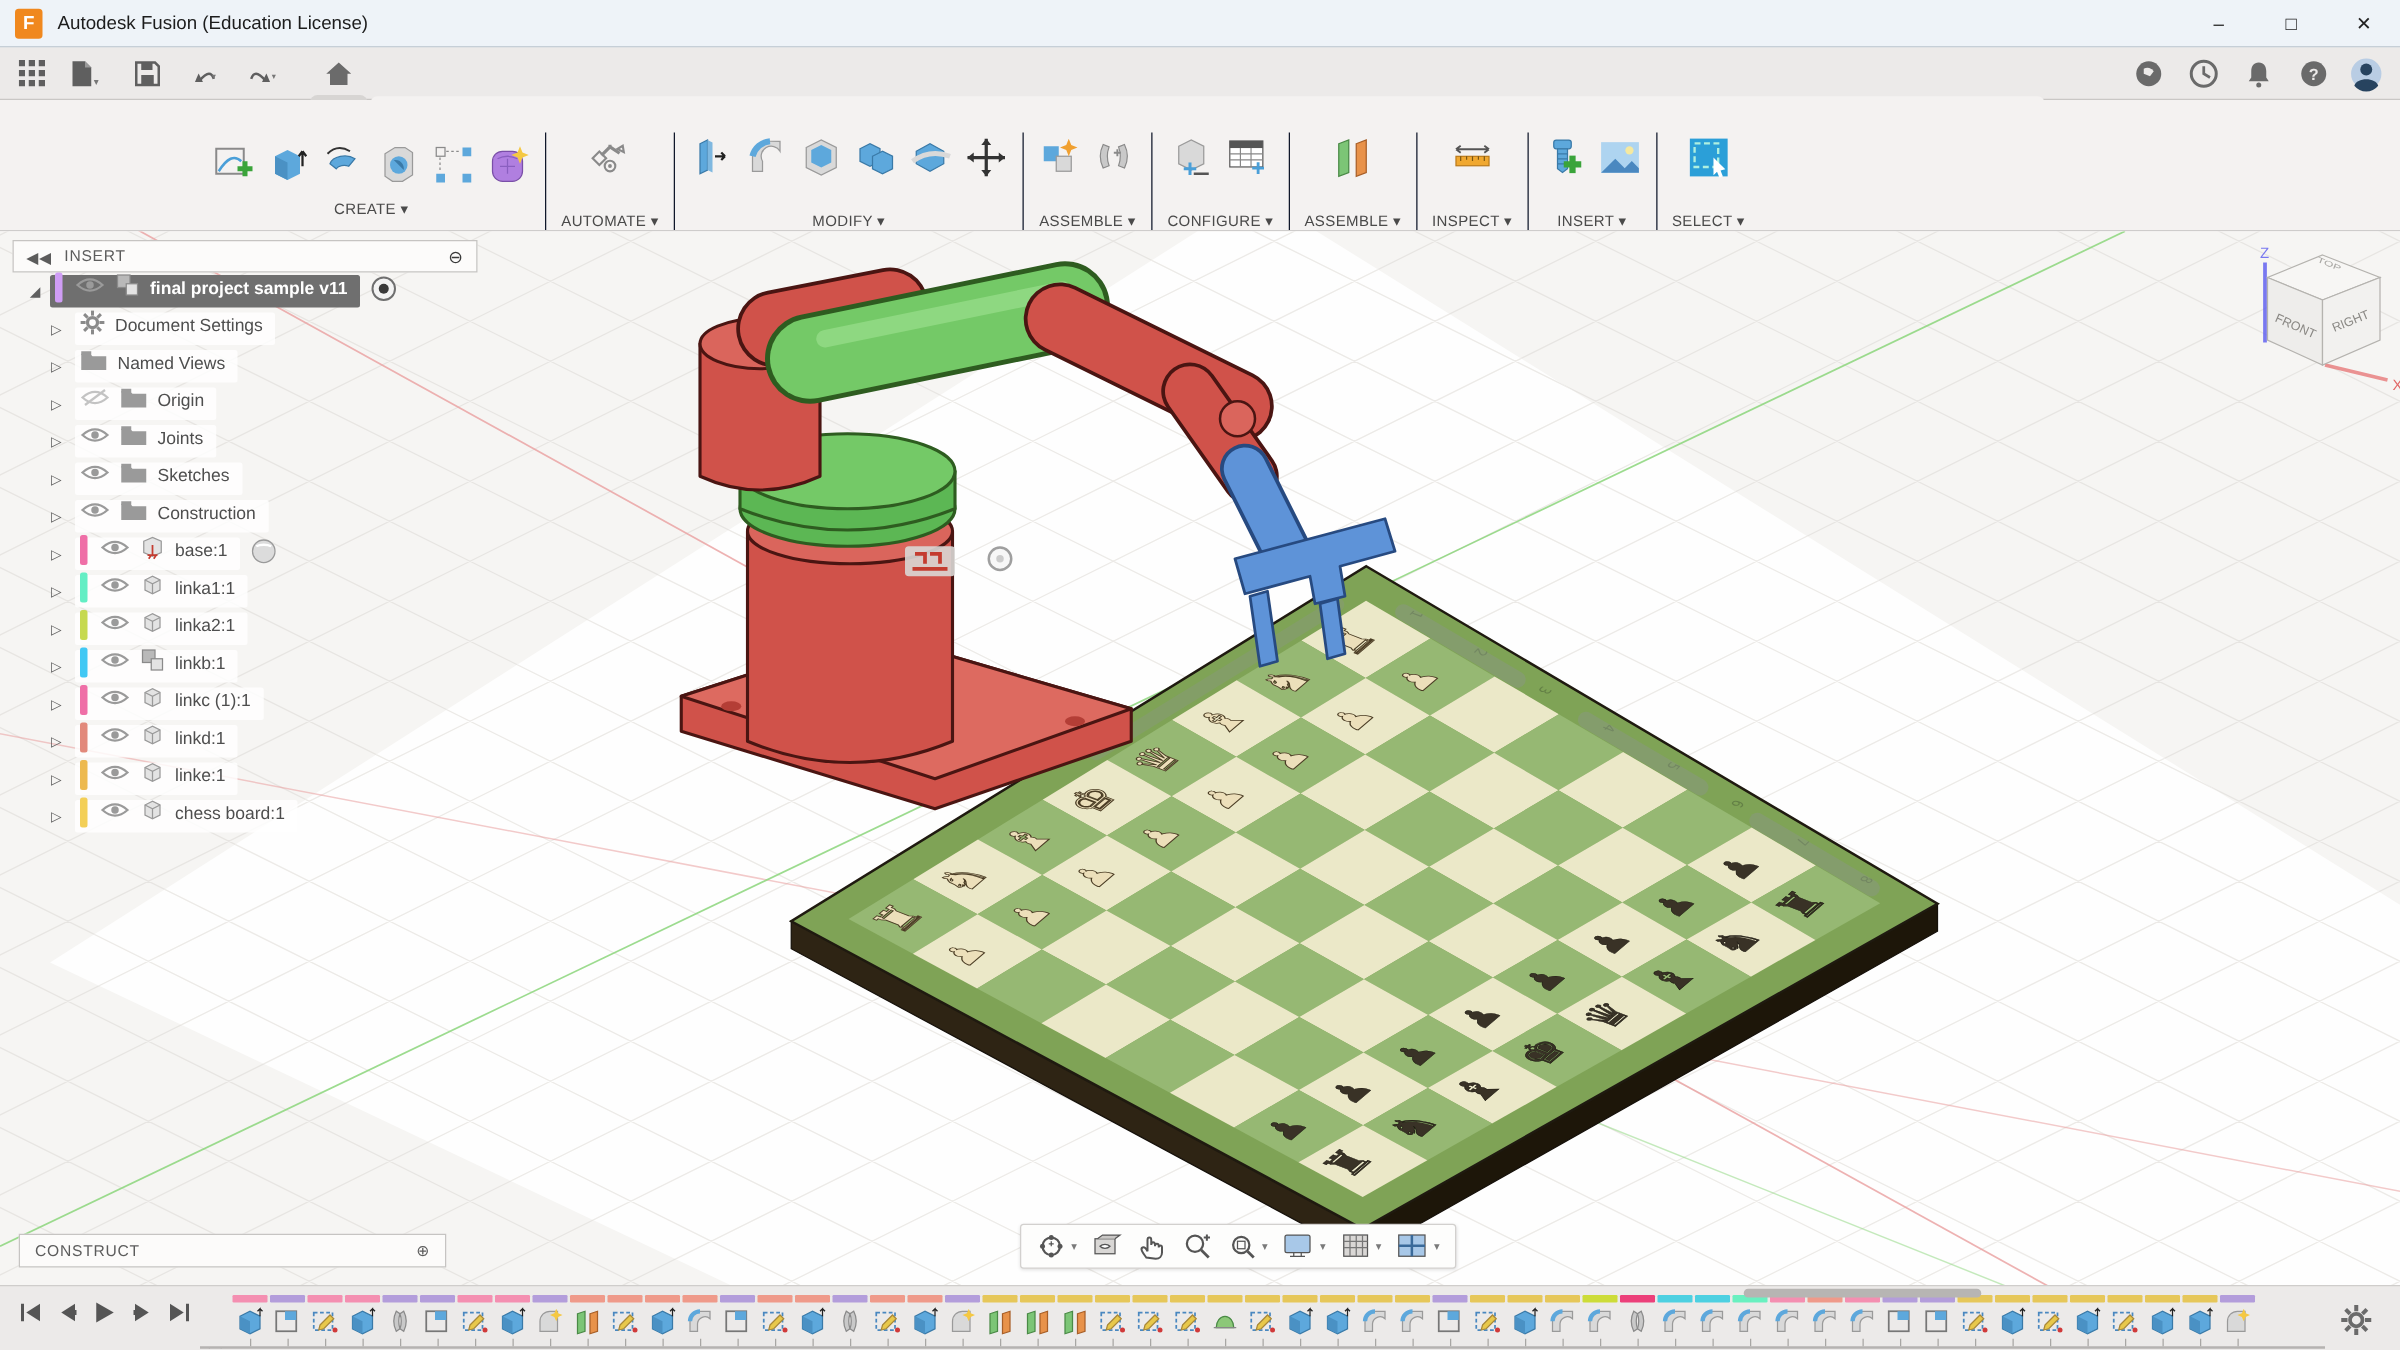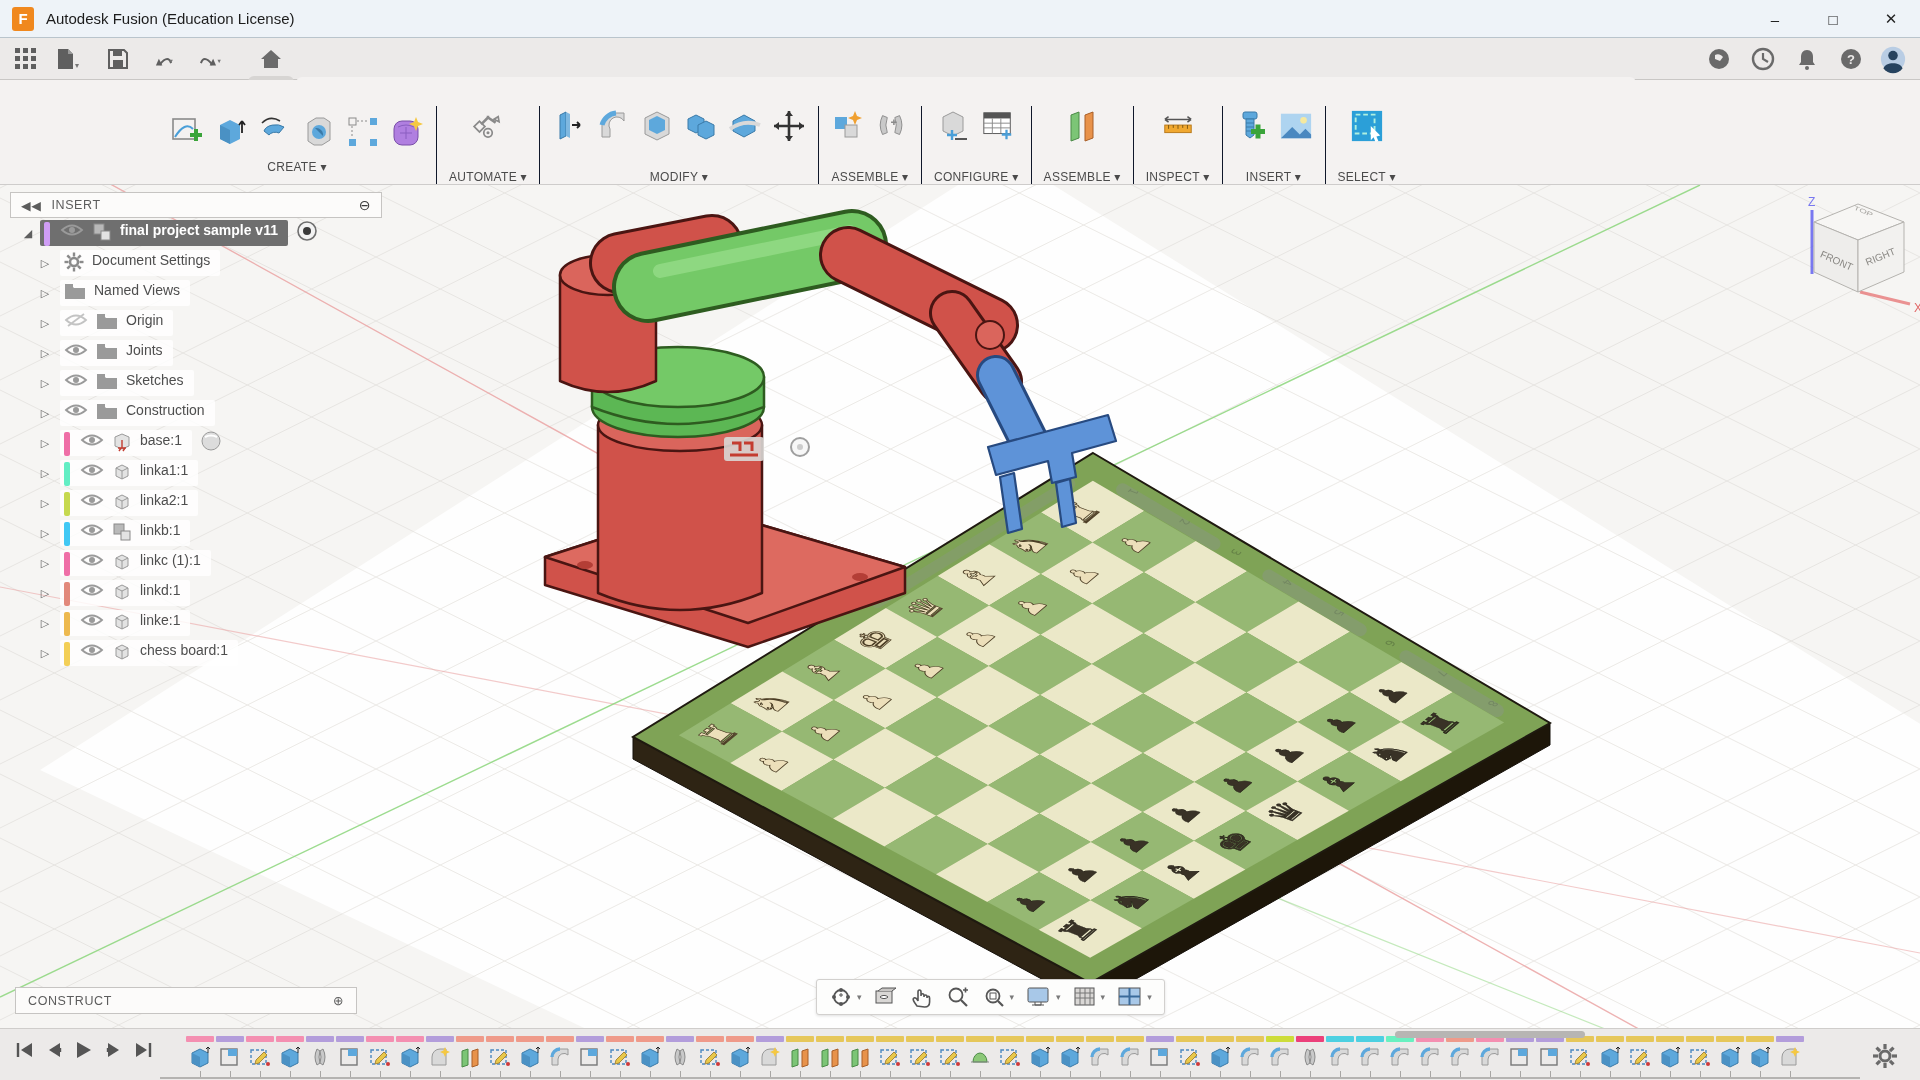--- a/index.html
+++ b/index.html
@@ -55,21 +55,21 @@
   #canvas { position:absolute; left:0; top:185px; width:1920px; height:843px; background:#f6f5f3; overflow:hidden; }
   #scene { position:absolute; left:0; top:0; }
 
   
   #browser { position:absolute; left:10px; top:192px; width:372px; }
   #browser-header { height:26px; background:#fcfbfa; border:1px solid #c6c4c2; display:flex;
     align-items:center; padding:0 10px; font-size:12.5px; color:#5c5c5c; letter-spacing:.6px; }
   #browser-header .hdr-min { margin-left:auto; color:#3a3a3a; font-size:14px; }
   .trow { height:30px; display:flex; align-items:center; position:relative; }
   .trow .caret3 { width:30px; text-align:center; color:#5f5f5f; font-size:11px; }
-  .pill { display:flex; align-items:flex-start; background:rgba(255,255,255,.82); border-radius:2px;
+  .pill { display:flex; align-items:center; background:rgba(255,255,255,.82); border-radius:2px;
     padding:2px 10px 8px 4px; gap:8px; height:26px; }
   .pill .lbl { font-size:14px; color:#4e4e4e; white-space:nowrap; }
   .colorbar { width:6px; height:24px; border-radius:2px; margin-right:2px; }
   .trow.selected .pill { background:#6f6f6f; }
   .trow.selected .lbl { color:#fff; font-weight:bold; }
 
   
   #comments { position:absolute; left:15px; top:987px; width:342px; height:27px; background:#fcfbfa;
     border:1px solid #c6c4c2; display:flex; align-items:center; padding:0 12px; font-size:12.5px;
     color:#5c5c5c; letter-spacing:.6px; }

